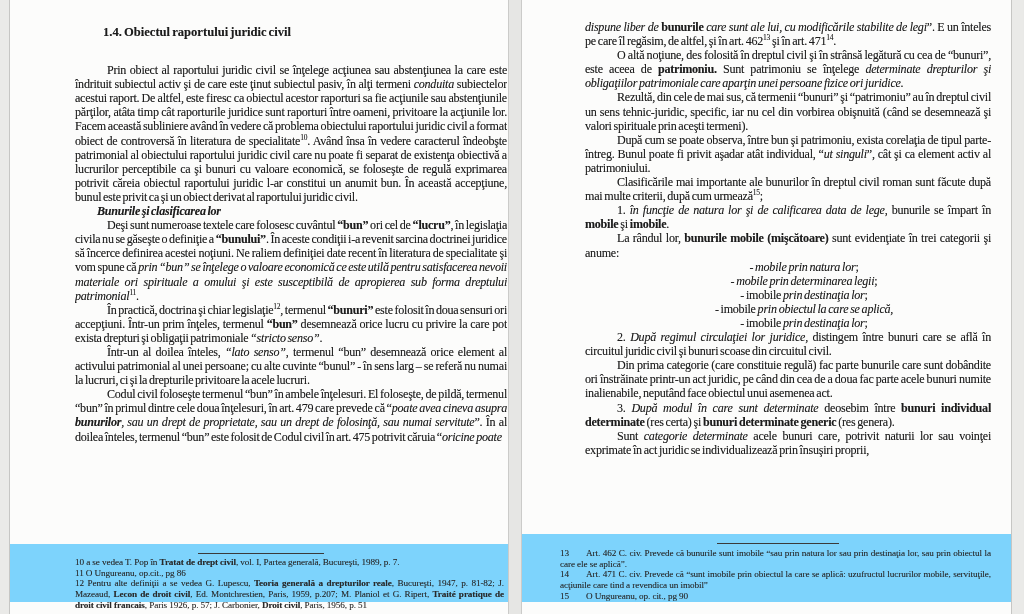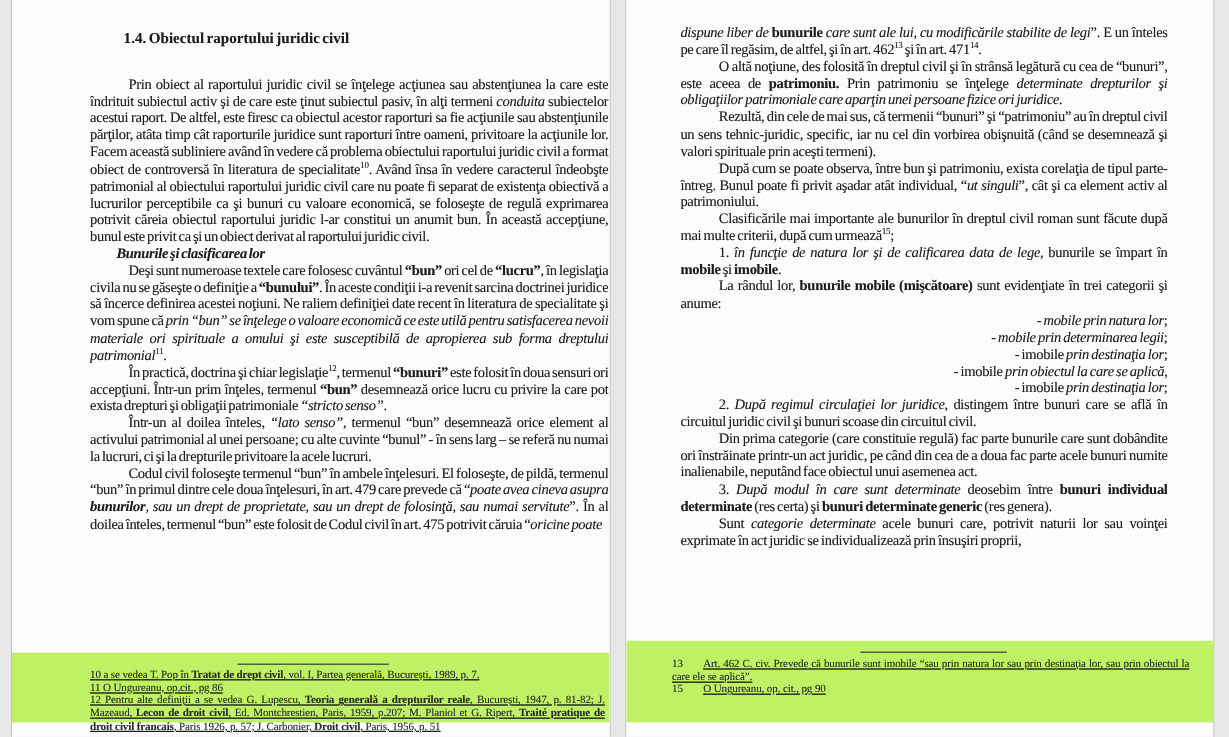--- a/index.html
+++ b/index.html
@@ -25,35 +25,35 @@
 
   .body {
     position:absolute; bottom:0;
     font-size:12.1px; line-height:14.1px;
     text-align:justify;
     letter-spacing:-0.25px; word-spacing:-0.9px;
     text-shadow:0 0 0.4px rgba(0,0,0,0.35);
     overflow:hidden;
   }
   .body-left  { top:25px; left:65px; width:432px; word-spacing:-1.1px; }
-  .body-right { top:20px; left:45px; width:406px; }
+  .body-right { top:20px; left:63px; width:406px; }
 
   p { margin:0; }
   .h-section { margin:0 0 24px 28px; font-size:12.6px; letter-spacing:0; text-align:left; }
   .para { text-indent:32px; }
   .para-noind { text-indent:0; }
   .subh { text-indent:22px; text-align:left; }
-  .li { margin-left:32px; text-indent:0; text-align:right; }
+  .li { margin-left:32px; text-indent:0; text-align:center; }
 
   .i  { font-style:italic; }
   .b  { font-weight:bold; }
   .bi { font-weight:bold; font-style:italic; }
   sup { font-size:7.5px; line-height:0; vertical-align:super; }
 
-  .footblock { position:absolute; left:0; right:0; bottom:12px; background:#bef264;text-decoration:underline; }
+  .footblock { position:absolute; left:0; right:0; bottom:12px; background:#7dd3fc; }
   .footblock-left  { top:544px; }
   .footblock-right { top:534px; }
   .fnsep { border-top:1px solid #3a3a3a; width:126px; height:0; margin-top:9px; }
   .footblock-left  .fnsep { margin-left:188px; }
   .footblock-right .fnsep { margin-left:195px; width:122px; }
   .fnlist {
     font-size:9.2px; line-height:10.7px; text-align:justify;
     letter-spacing:-0.1px; color:#2a2a2a;
     text-shadow:0 0 0.3px rgba(0,0,0,0.3);
   }
@@ -85,39 +85,40 @@
           <p class="fn"><span>12 Pentru alte definiţii a se vedea G. Lupescu, </span><span class="b">Teoria generală a drepturilor reale</span><span>, Bucureşti, 1947, p. 81-82; J. Mazeaud, </span><span class="b">Lecon de droit civil</span><span>, Ed. Montchrestien, Paris, 1959, p.207; M. Planiol et G. Ripert, </span><span class="b">Traité pratique de droit civil francais</span><span>, Paris 1926, p. 57; J. Carbonier, </span><span class="b">Droit civil</span><span>, Paris, 1956, p. 51</span></p>
         </div>
     </div>
   </div>
 
   <div class="gutter"></div>
 
   <div class="page page-right">
     <div class="body body-right">
         <p class="para-noind"><span class="i">dispune liber de </span><span class="b">bunurile </span><span class="i"> care sunt ale lui, cu modificările stabilite de legi</span><span>”. E un înteles pe care  îl regăsim, de altfel, şi în art. 462</span><sup>13</sup><span> şi în art. 471</span><sup>14</sup><span>.</span></p>
-        <p class="para"><span>O altă noţiune, des folosită în dreptul civil şi în strânsă legătură cu cea de “bunuri”, este aceea de </span><span class="b">patrimoniu.</span><span> Prin patrimoniu se înţelege </span><span class="i">determinate drepturilor şi obligaţiilor patrimoniale care aparţin unei persoane fizice ori juridice.</span></p>
+        <p class="para"><span>O altă noţiune, des folosită în dreptul civil şi în strânsă legătură cu cea de “bunuri”, este aceea de </span><span class="b">patrimoniu.</span><span> Sunt patrimoniu se înţelege </span><span class="i">determinate drepturilor şi obligaţiilor patrimoniale care aparţin unei persoane fizice ori juridice.</span></p>
         <p class="para"><span>Rezultă, din cele de mai sus, că termenii “bunuri” şi “patrimoniu” au în dreptul civil un sens tehnic-juridic, specific, iar nu cel din vorbirea obişnuită (când se desemnează şi valori spirituale prin aceşti termeni).</span></p>
         <p class="para"><span>După cum se poate observa, între bun şi patrimoniu, exista corelaţia de tipul parte-întreg. Bunul poate fi privit aşadar atât individual, “</span><span class="i">ut singuli</span><span>”, cât şi ca element activ al patrimoniului.</span></p>
         <p class="para"><span>Clasificările mai importante ale bunurilor în dreptul civil roman sunt făcute după mai multe criterii, după cum urmează</span><sup>15</sup><span>;</span></p>
         <p class="para"><span>1. </span><span class="i">în funcţie de natura lor şi de calificarea data de lege</span><span>, bunurile se împart în </span><span class="b">mobile</span><span> şi </span><span class="b">imobile</span><span>.</span></p>
         <p class="para"><span>La rândul lor, </span><span class="b">bunurile mobile (mişcătoare)</span><span> sunt evidenţiate în trei categorii şi anume:</span></p>
         <p class="li"><span>- </span><span class="i">mobile prin natura lor</span><span>;</span></p>
         <p class="li"><span>- </span><span class="i">mobile prin determinarea legii</span><span>;</span></p>
         <p class="li"><span>- imobile </span><span class="i">prin destinaţia lor</span><span>;</span></p>
         <p class="li"><span>- imobile </span><span class="i">prin obiectul la care se aplică</span><span>,</span></p>
         <p class="li"><span>- imobile </span><span class="i">prin destinaţia lor</span><span>;</span></p>
         <p class="para"><span>2. </span><span class="i">După regimul circulaţiei lor juridice</span><span>, distingem între bunuri care se află în circuitul juridic civil şi bunuri scoase din circuitul civil.</span></p>
         <p class="para"><span>Din prima categorie (care constituie regulă) fac parte bunurile care sunt dobândite ori înstrăinate printr-un act juridic, pe când din cea de a doua fac parte acele bunuri numite inalienabile, neputând face obiectul unui asemenea act.</span></p>
         <p class="para"><span>3. </span><span class="i">După modul în care sunt determinate</span><span> deosebim între </span><span class="b">bunuri individual determinate</span><span> (res certa) şi </span><span class="b">bunuri determinate generic</span><span> (res genera).</span></p>
         <p class="para"><span>Sunt </span><span class="i">categorie determinate</span><span> acele bunuri care, potrivit naturii lor sau voinţei exprimate în act juridic se individualizează prin însuşiri proprii,</span></p>
       </div>
     <div class="footblock footblock-right">
       <div class="fnsep"></div>
       <div class="fnlist">
           <p class="fn"><span class="fnum">13</span><span>Art. 462 C. civ. Prevede că bunurile sunt imobile “sau prin natura lor sau prin destinaţia lor, sau prin obiectul la care ele se aplică”.</span></p>
+          <p class="fn"><span class="fnum">14</span><span>Art. 471 C. civ. Prevede că “sunt imobile prin obiectul la care se aplică: uzufructul lucrurilor mobile, servituţile, acţiunile care tind a revendica un imobil”</span></p>
           <p class="fn"><span class="fnum">15</span><span>O Ungureanu, op. cit., pg  90</span></p>
         </div>
     </div>
   </div>
 
   <div class="edge edge-right"></div>
 </div>
 
 </body></html>

